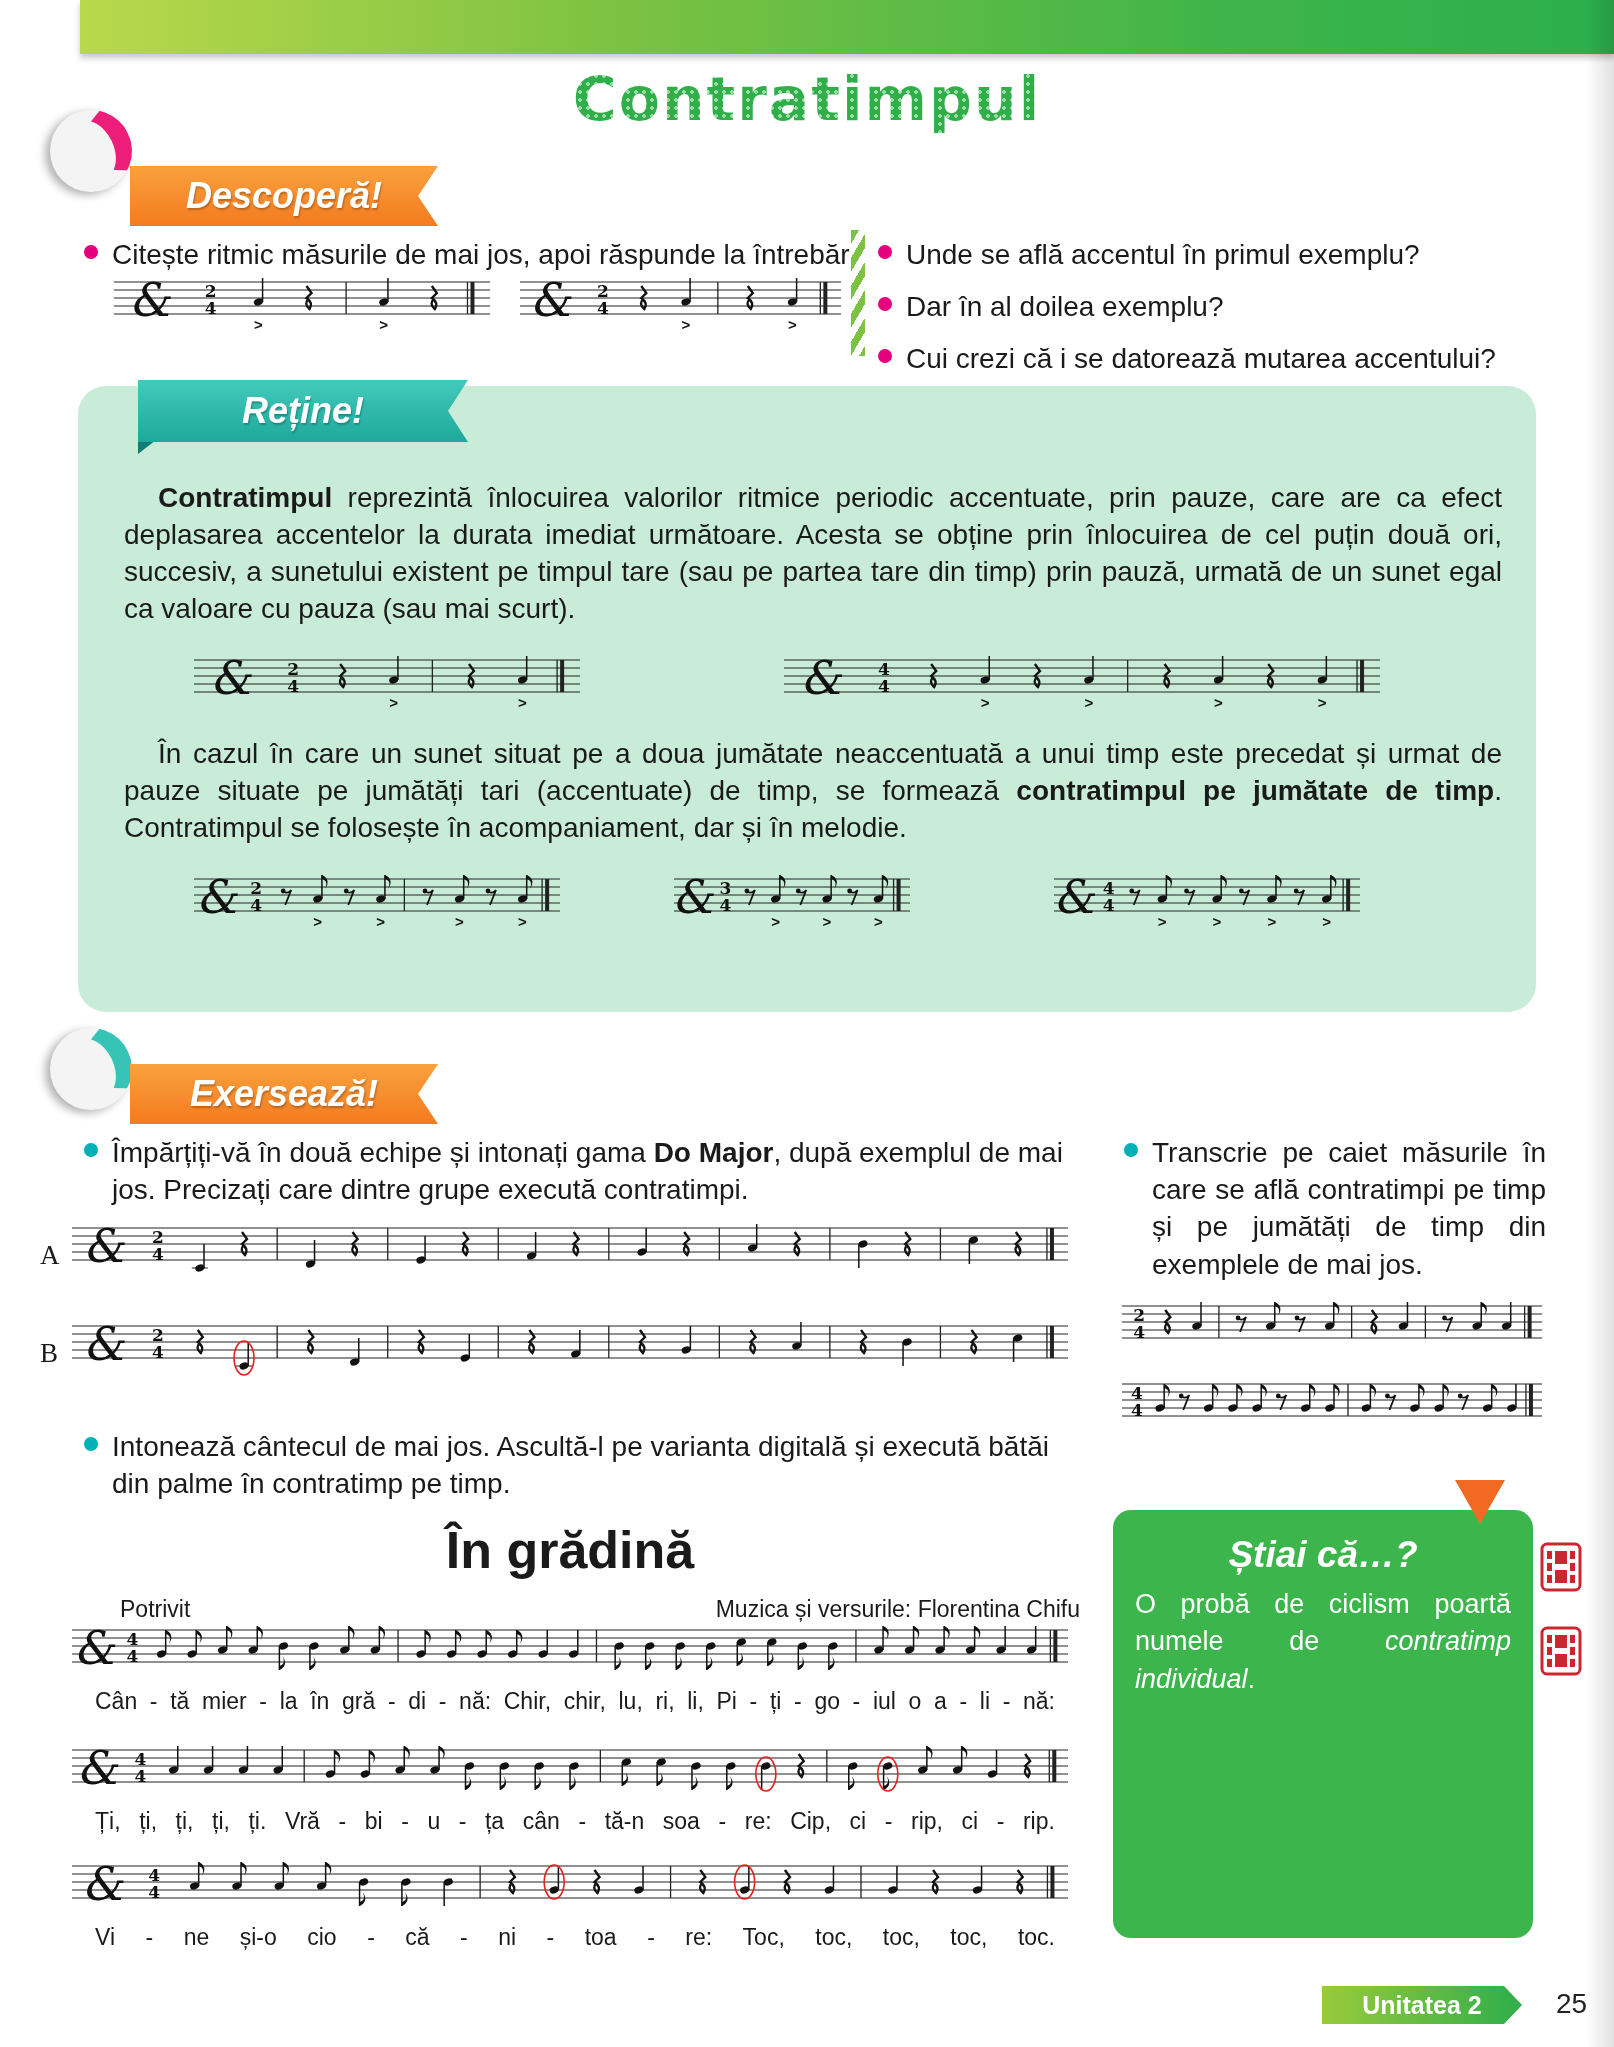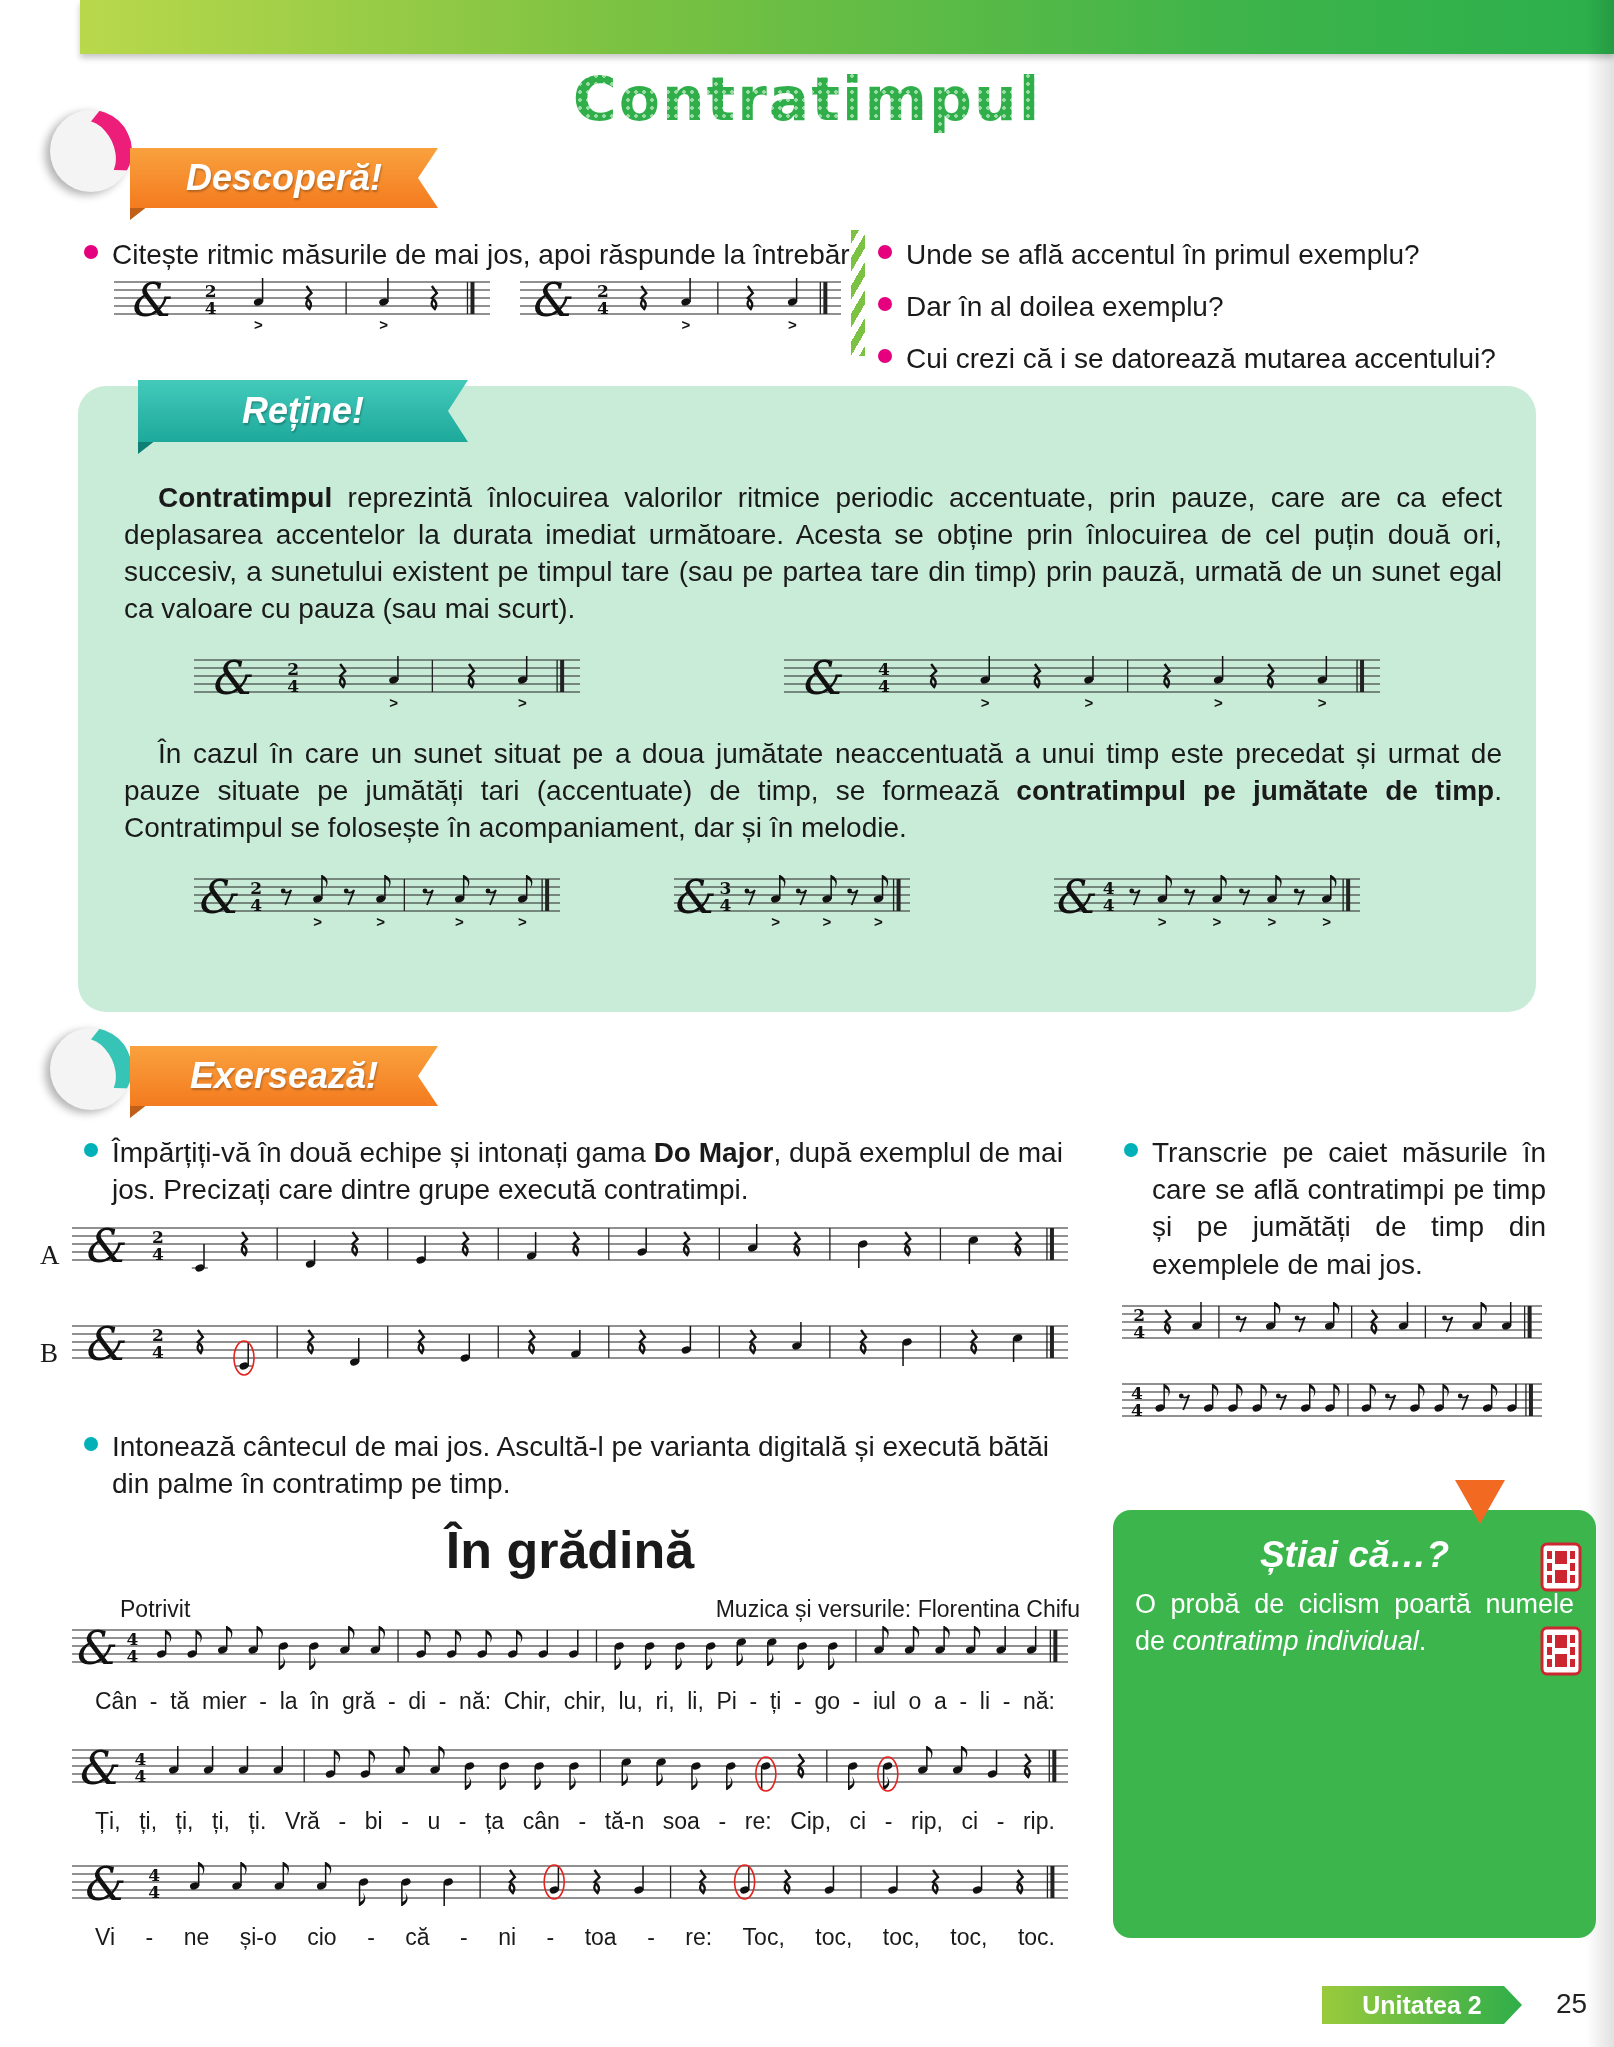--- a/index.html
+++ b/index.html
@@ -28,21 +28,21 @@
   .deco::after{content:"";position:absolute;inset:0;border-radius:50%;
     border:9px solid transparent;border-right:18px solid var(--c);transform:rotate(-25deg);}
   #deco1{left:50px;top:110px;--c:#ec1e79;}
   #deco2{left:50px;top:1028px;--c:#35c4b5;}
 
   
   .ribbon{position:absolute;display:flex;align-items:center;justify-content:center;
     color:#fff;font-weight:bold;font-style:italic;font-size:36px;
     clip-path:polygon(0 0,100% 0,calc(100% - 20px) 50%,100% 100%,0 100%);
     text-shadow:1px 2px 2px rgba(0,0,0,.25);}
-  .ribbon.orange{background:linear-gradient(180deg,#f9a13d,#f47b20);}
+  .ribbon.orange{background:linear-gradient(180deg,#f9a13d,#f47b20);margin-top:18px;}
   .ribbon.teal{background:linear-gradient(180deg,#43cabb,#1da99b);}
   #ribbon-descopera{left:130px;top:148px;width:308px;height:60px;z-index:2;}
   #ribbon-retine{left:138px;top:380px;width:330px;height:62px;z-index:2;}
   #ribbon-exerseaza{left:130px;top:1046px;width:308px;height:60px;z-index:2;}
   .fold{position:absolute;width:0;height:0;border-style:solid;z-index:1;}
   #fold-descopera{left:130px;top:206px;border-width:14px 18px 0 0;border-color:#c05f17 transparent transparent transparent;}
   #fold-retine{left:138px;top:440px;border-width:14px 18px 0 0;border-color:#0e7f74 transparent transparent transparent;}
   #fold-exerseaza{left:130px;top:1104px;border-width:14px 18px 0 0;border-color:#c05f17 transparent transparent transparent;}
 
   .bullet{position:absolute;width:14px;height:14px;border-radius:50%;}
@@ -96,21 +96,21 @@
   #song1{left:70px;top:1620px;width:1000px;height:64px;}
   #song2{left:70px;top:1740px;width:1000px;height:64px;}
   #song3{left:70px;top:1856px;width:1000px;height:64px;}
   .lyrics{position:absolute;left:95px;width:960px;display:flex;justify-content:space-between;
     font-size:23px;font-weight:normal;white-space:nowrap;}
   #lyr0{top:1688px;}
   #lyr1{top:1808px;}
   #lyr2{top:1924px;}
 
   
-  #knowbox{position:absolute;left:1113px;top:1510px;width:483px;height:428px;
+  #knowbox{position:absolute;left:1113px;top:1510px;width:420px;height:428px;
     background:#3cb64c;border-radius:18px;color:#fff;z-index:2;}
   #know-title{margin-top:24px;text-align:center;font-size:37px;font-weight:bold;font-style:italic;}
   #know-body{margin:10px 22px 12px 22px;font-size:27px;line-height:1.38;text-align:justify;}
   #know-body p{margin:0;}
   #know-p2{text-indent:30px;}
   #triangle{position:absolute;left:1455px;top:1480px;width:0;height:0;
     border-left:25px solid transparent;border-right:25px solid transparent;
     border-top:44px solid #f26a21;z-index:3;}
   .film{position:absolute;left:1540px;z-index:3;}
   #film1{top:1542px;}

